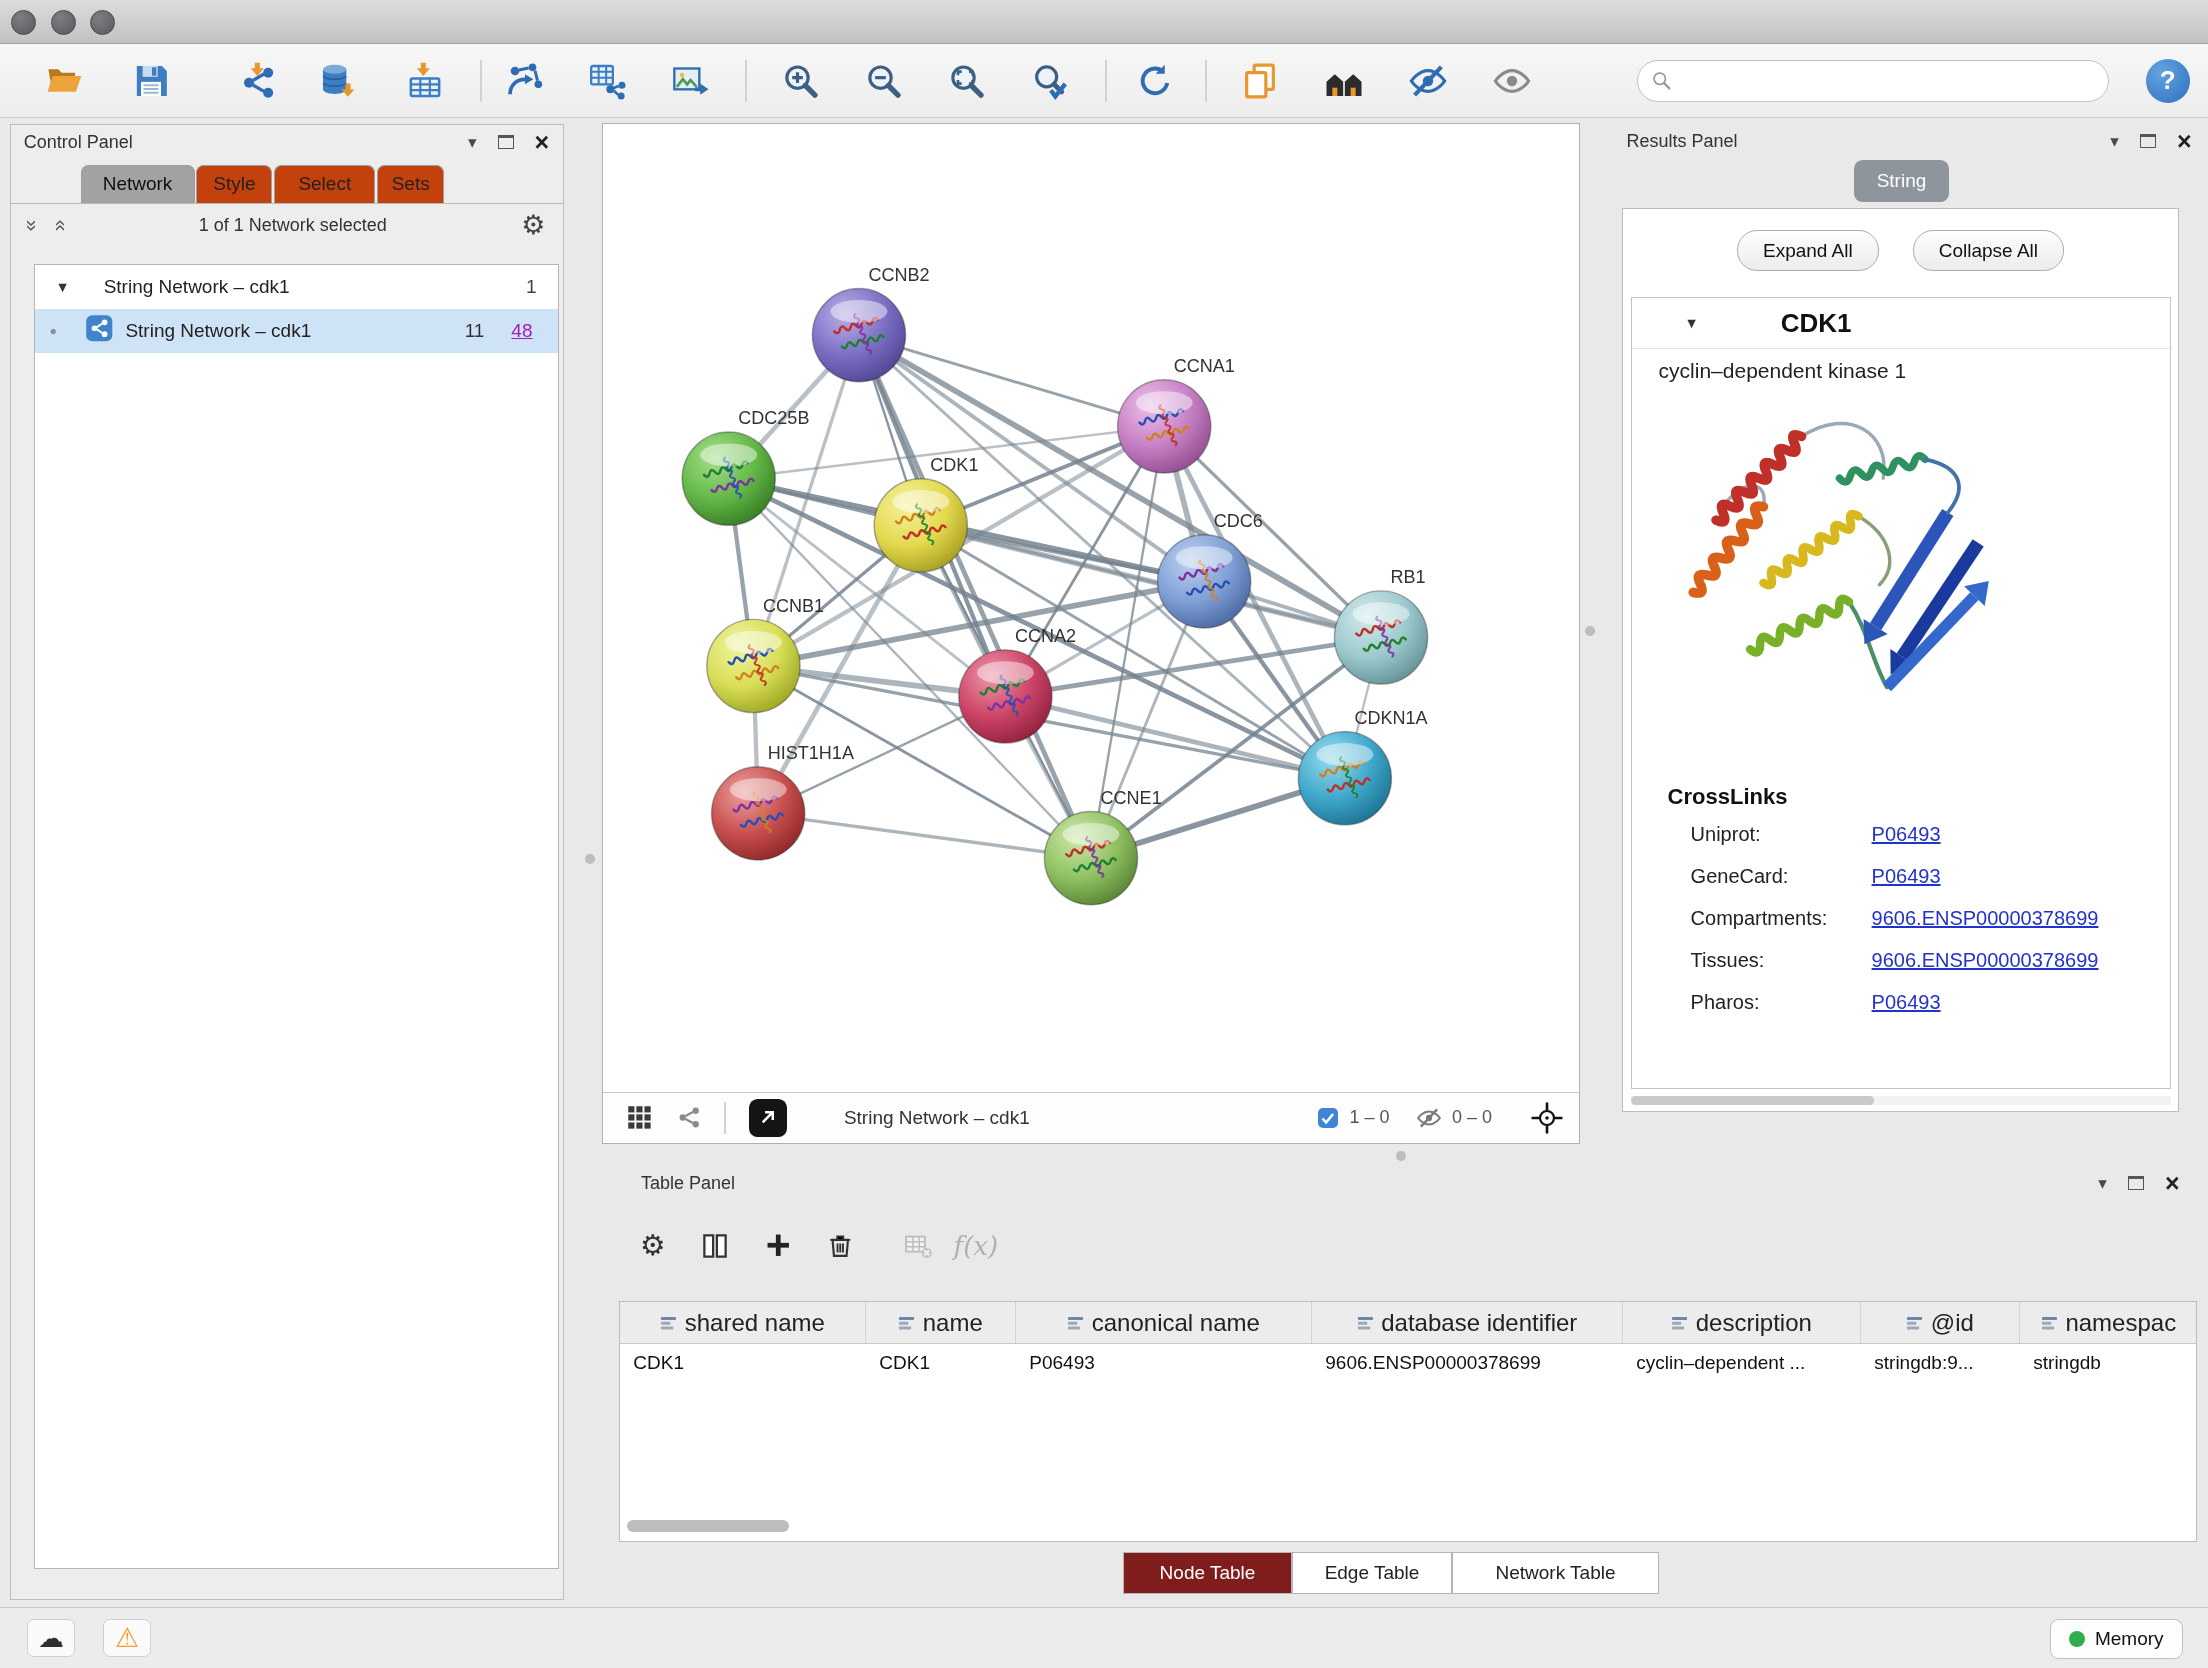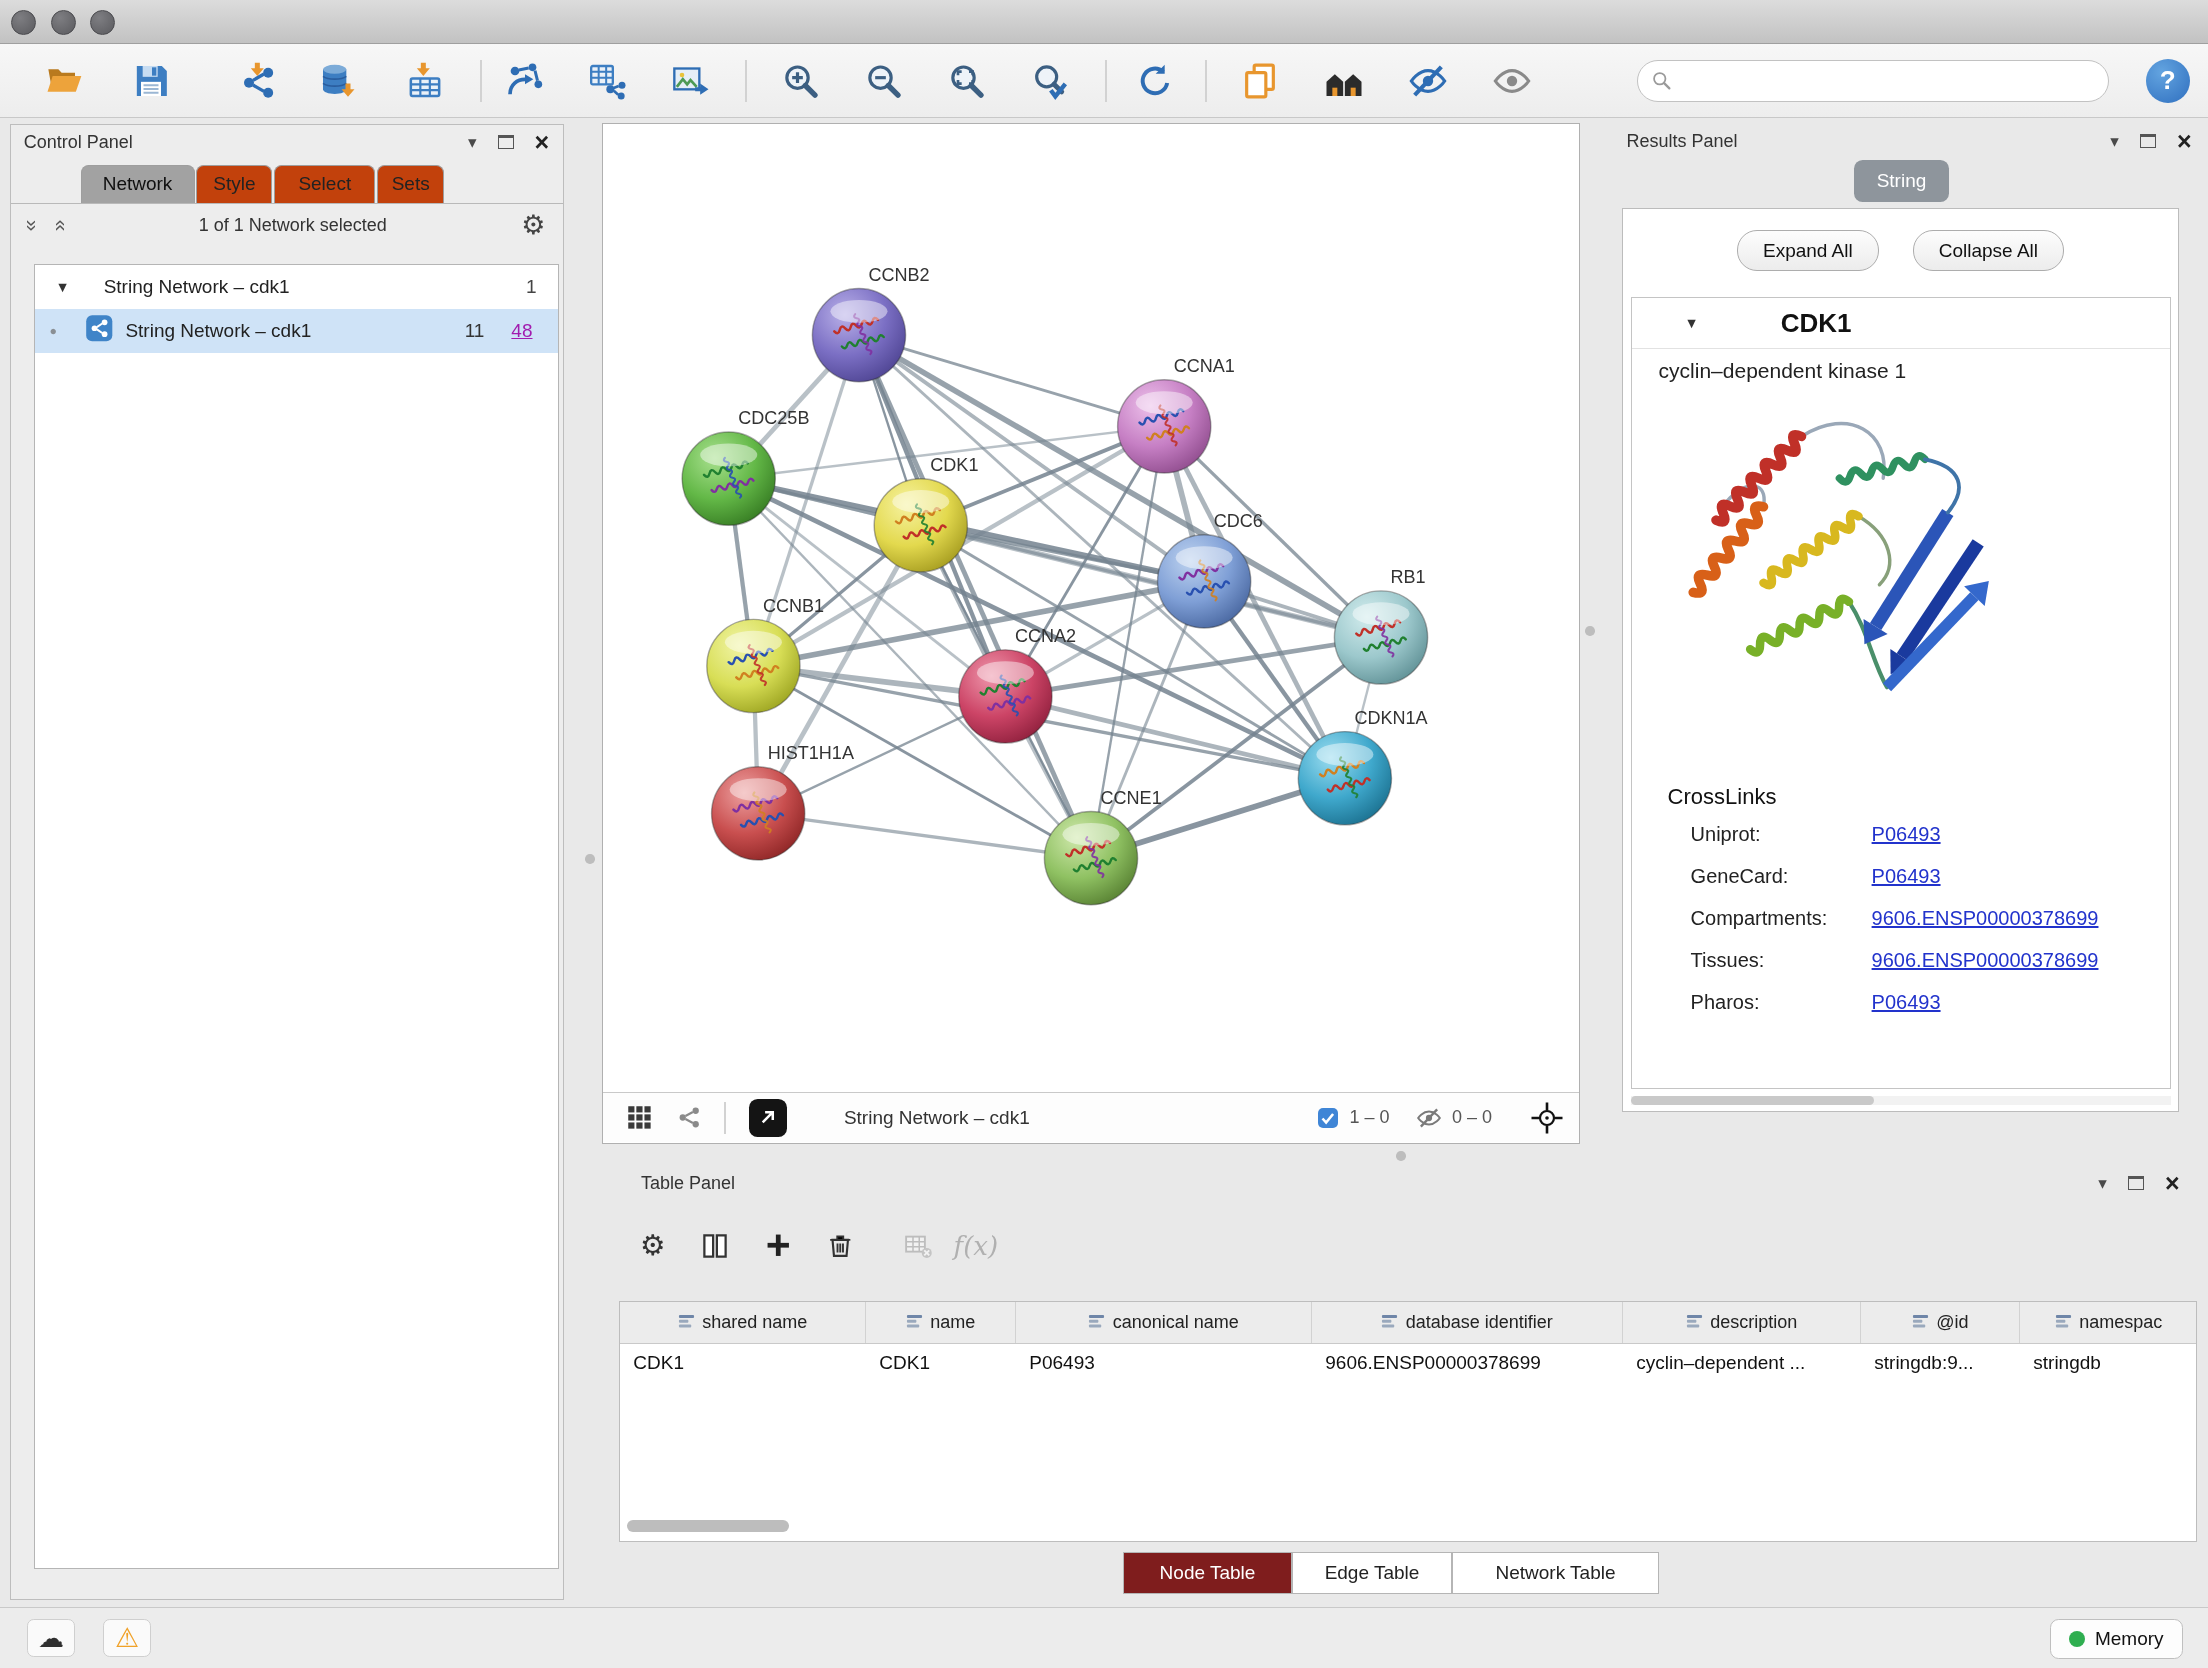--- a/index.html
+++ b/index.html
@@ -77,37 +77,37 @@
   #rp-box { position:absolute; left:1622px; top:208px; width:557px; height:904px; background:#fff; border:1px solid #bcbcbc; }
   #rp-buttons { margin-top:21px; display:flex; justify-content:center; gap:34px; }
   .rp-btn { padding:8.6px 25px; font-size:19px; border:1px solid #adadad; border-radius:20px;
     background:linear-gradient(#fdfdfd,#ececec); color:#111; }
   #rp-section { position:absolute; left:7.6px; top:88px; width:540px; height:792px; border:1px solid #c4c4c4; background:#fff; }
   #rp-sec-head { height:51px; display:flex; align-items:center; border-bottom:1px solid #e2e2e2; }
   #rp-sec-head .tcaret { margin-left:53px; font-size:14.3px; color:#333; }
   #rp-gene { margin-left:82px; font-size:26px; font-weight:bold; color:#111; }
   #rp-desc { margin:9.5px 0 0 27px; font-size:21px; color:#222; }
   #protein-svg { margin:19px 0 0 27px; display:block; }
-  #rp-cl-title { margin:9.5px 0 0 36px; font-size:22px; font-weight:normal; color:#111; }
+  #rp-cl-title { margin:9.5px 0 0 36px; font-size:22px; font-weight:bold; color:#111; }
   #crosslinks-rows { margin-left:59px; margin-top:3.8px; }
   .cl-row { height:42px; display:flex; align-items:center; font-size:20px; }
   .cl-label { width:181px; color:#222; }
   .cl-value { color:#2233cc; text-decoration:underline; }
   #rp-scroll { position:absolute; left:7.6px; bottom:5.7px; width:540px; height:9.5px; background:#f2f2f2; }
   #rp-scroll .thumb { width:45%; height:9.5px; background:#c9c9c9; border-radius:4.8px; }
 
   
   #tp-head { position:absolute; left:603px; top:1166px; width:1605px; height:34px; padding:0 28.5px 0 38px; }
   #tp-toolbar { position:absolute; left:619px; top:1219px; height:53px; display:flex; align-items:center; }
   #tp-toolbar .ti { margin-left:34px; display:flex; align-items:center; }
   #tp-toolbar .gear { font-size:28.5px; color:#333; margin-left:21px; }
   .fx { font-family:"DejaVu Serif", serif; font-style:italic; font-size:26px; color:#b0b0b0; margin-left:21px; }
   #tp-box { position:absolute; left:619px; top:1301px; width:1578px; height:241px; background:#fff; border:1px solid #bdbdbd; overflow:hidden; }
   #table-header { display:flex; height:42px; background:#ececec; border-bottom:1px solid #c9c9c9; }
-  .th-cell { display:flex; align-items:center; justify-content:center; gap:7.6px; font-size:18px; color:#222;
+  .th-cell { display:flex; align-items:center; justify-content:center; gap:7.6px; font-size:24px; color:#222;
     border-right:1px solid #d2d2d2; flex:none; overflow:hidden; white-space:nowrap; }
   .tb-row { display:flex; height:38px; }
   .tb-cell { display:flex; align-items:center; padding-left:13.3px; font-size:19px; color:#111;
     flex:none; overflow:hidden; white-space:nowrap; }
   #tp-scroll { position:absolute; left:627px; top:1520px; width:162px; height:12.4px; background:#bdbdbd; border-radius:6.7px; }
   #tp-tabs { position:absolute; left:1123px; top:1552px; display:flex; }
   .tp-tab { height:42px; padding:0 25px; display:flex; align-items:center; justify-content:center; font-size:19px;
     background:#fff; border:1px solid #b5b5b5; color:#222; }
   .tp-tab.active { background:#7f1d1d; color:#fff; }
 

